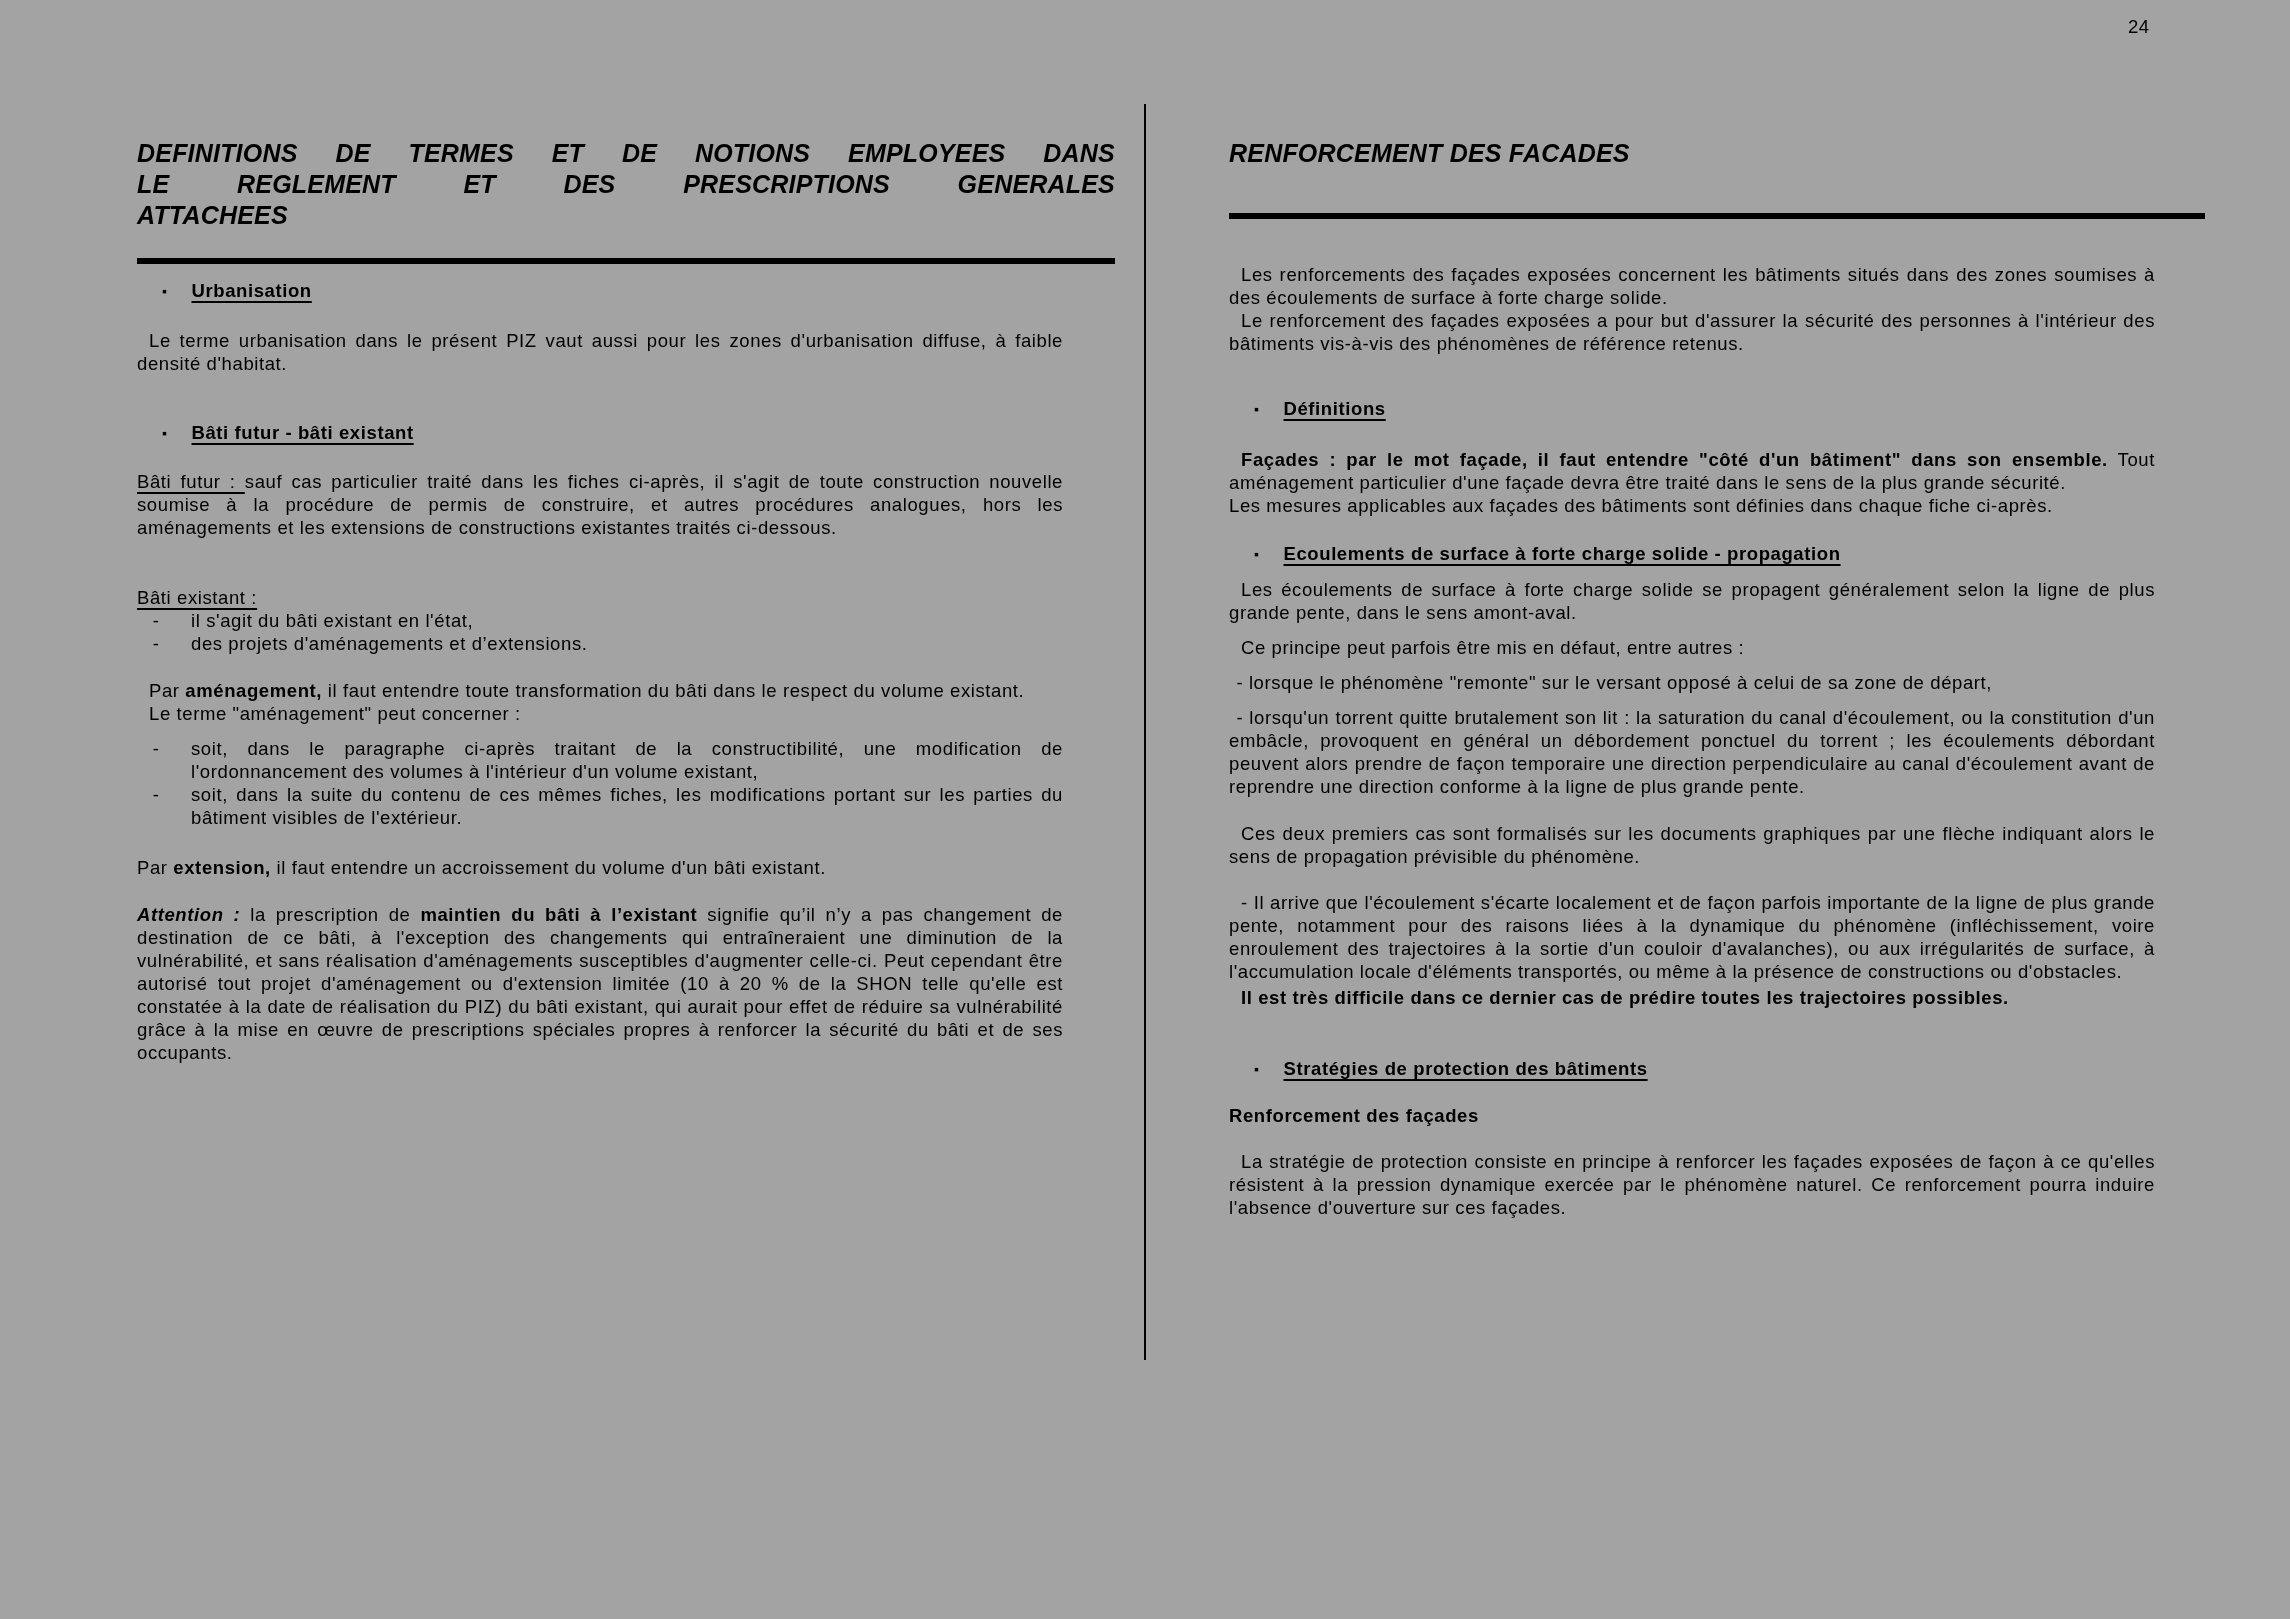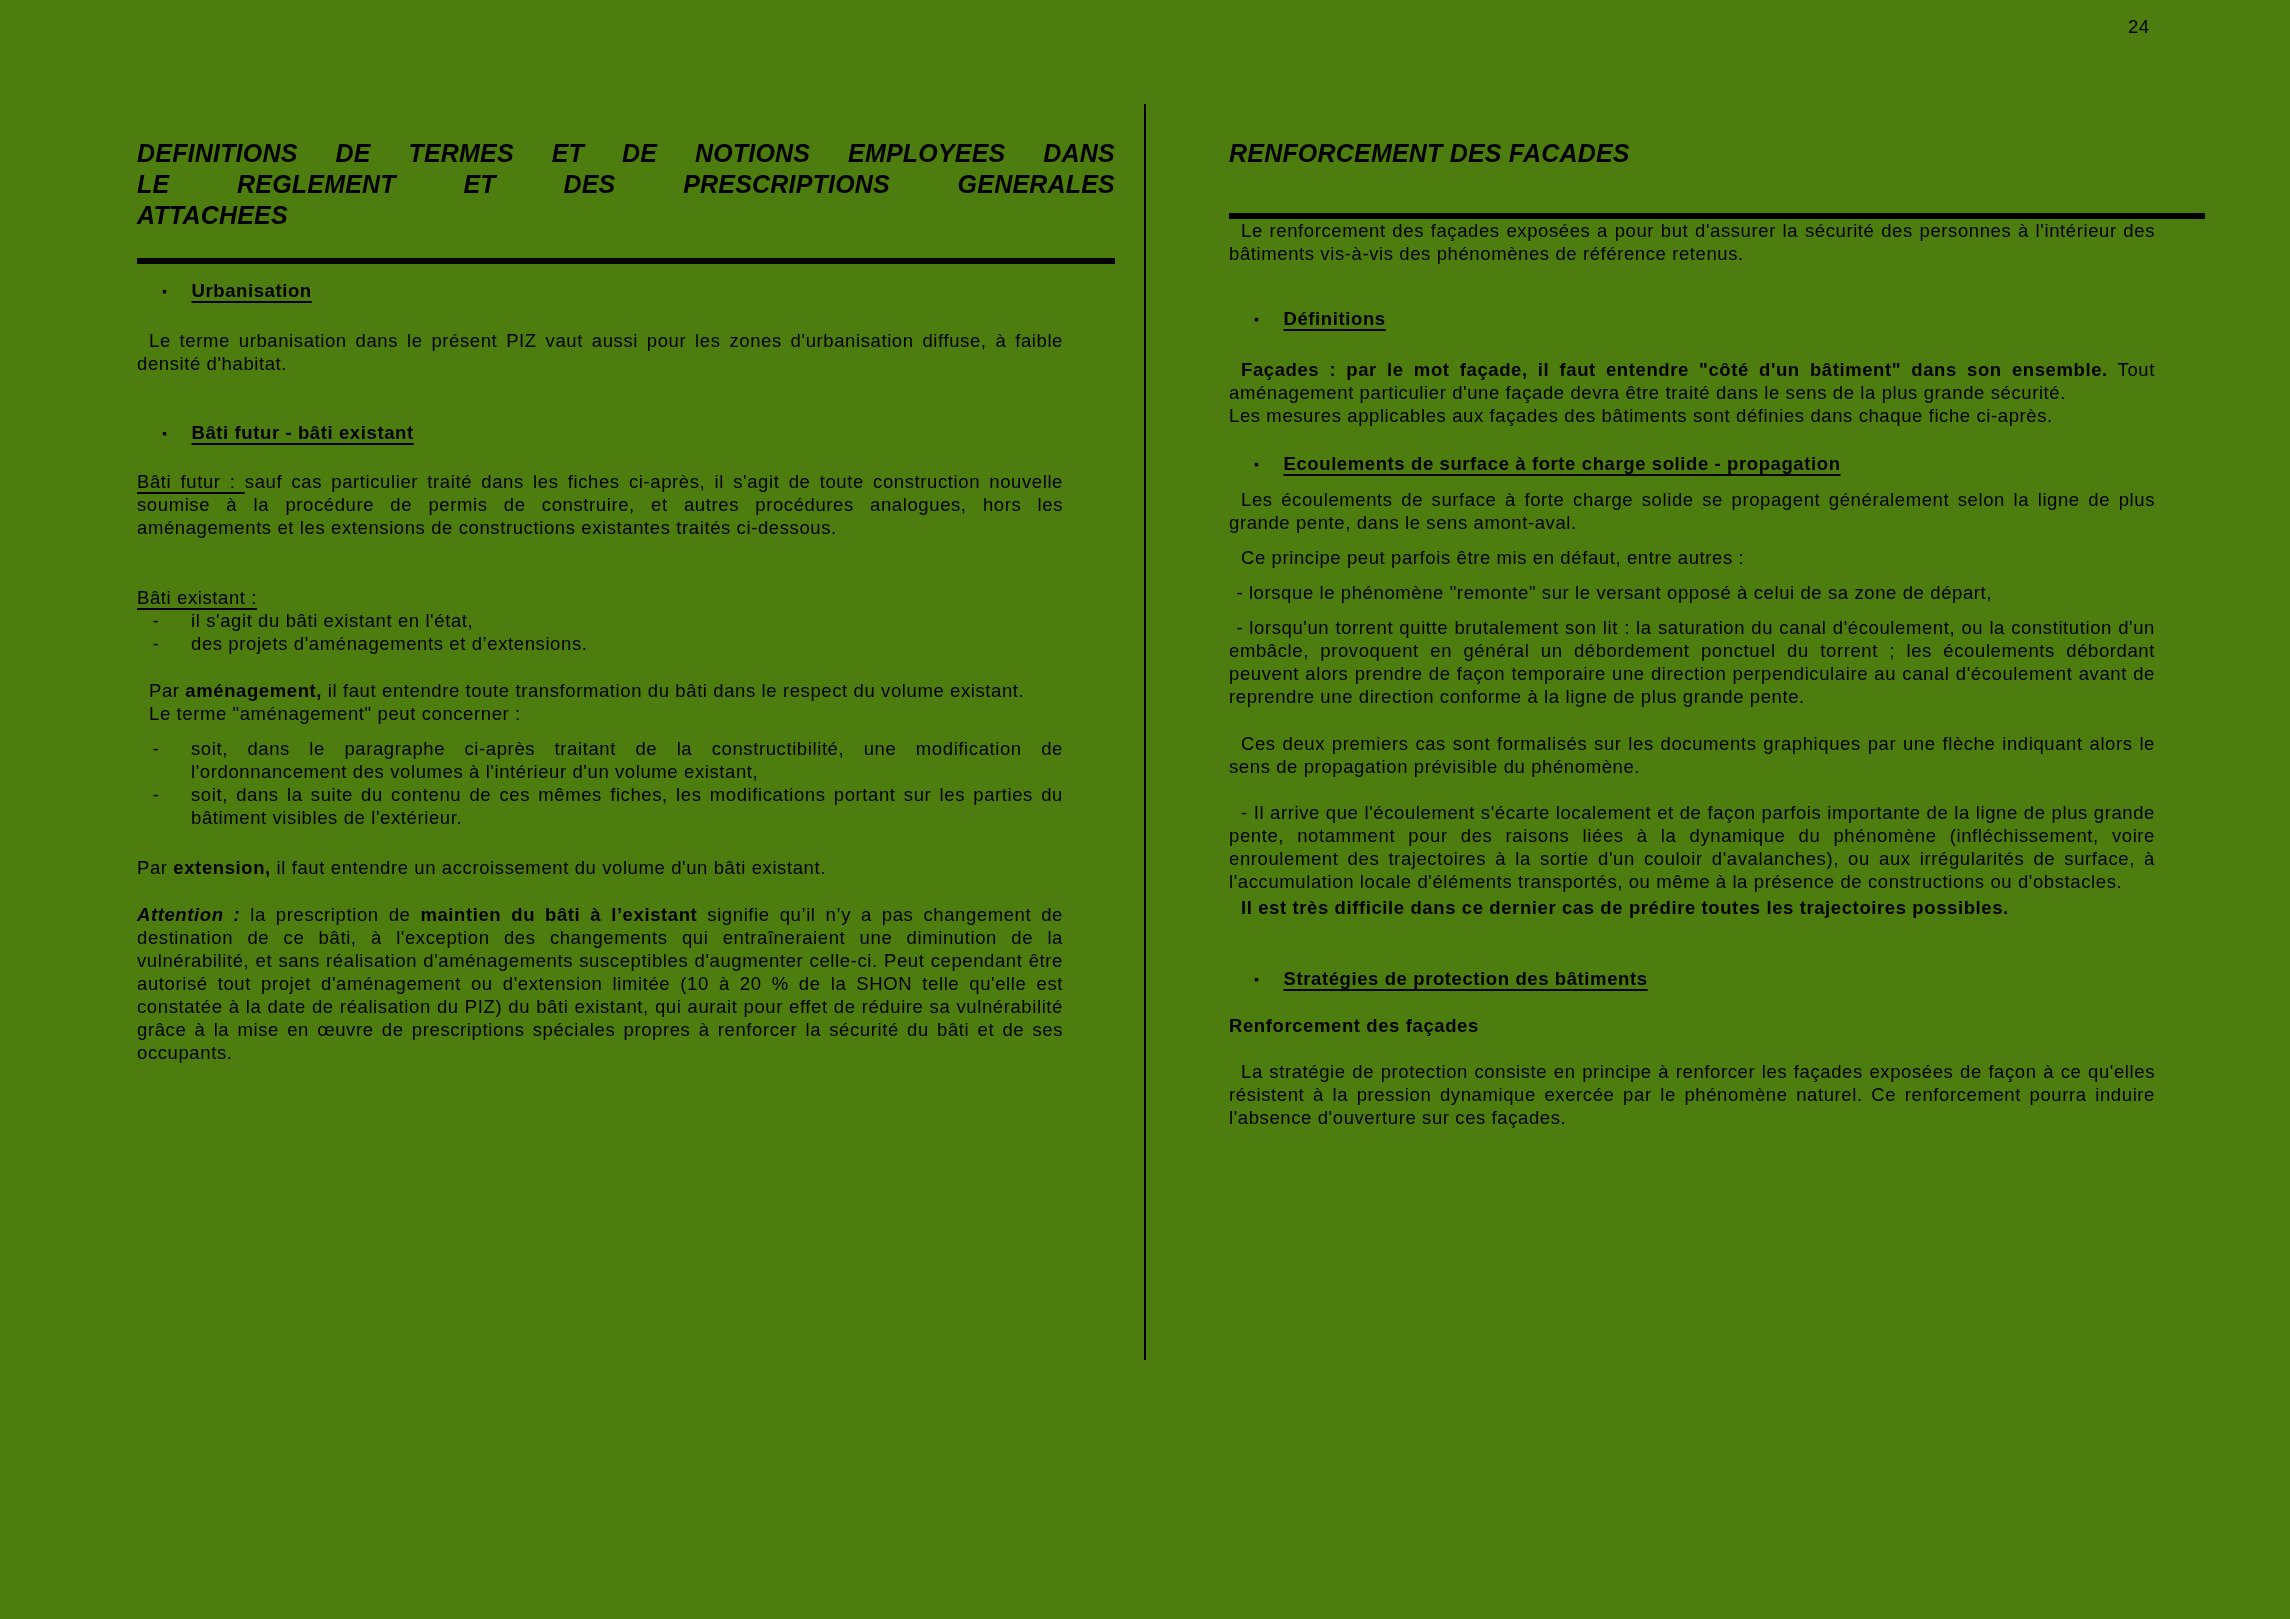--- a/index.html
+++ b/index.html
@@ -2,21 +2,21 @@
 <html style="font-size:14.8px"><head>
 <meta charset="utf-8">
 <style>
   * { margin:0; padding:0; box-sizing:border-box; }
   html,body { background:#ffffff; }
   body {
     width:2291px; height:1620px;
     font-family:"Liberation Sans", sans-serif;
     color:#000;
   }
-  .page { position:relative; width:2291px; height:1620px; background:#4d7c0f; overflow:hidden; }
+  .page { position:relative; width:2291px; height:1620px; background:#a3a3a3; overflow:hidden; }
 
   .pagenum { position:absolute; top:15.7px; left:2128px; font-size:18.5px; letter-spacing:0.5px; }
 
   .divider { position:absolute; left:1144px; top:104px; width:1.8px; height:1256px; background:#000; }
 
   .col { position:absolute; font-size:18.5px; line-height:23px; letter-spacing:0.6px; }
   .col-left  { left:137px; top:138px; width:978px; }
   .col-right { left:1229px; top:138px; width:976px; }
 
   .doc-title .tline, .right-title {
@@ -112,20 +112,21 @@
 
     </div>
   </div>
 
   <div class="col col-right">
     <div class="right-title">RENFORCEMENT DES FACADES</div>
     <div class="rule rule-right"></div>
 
     <div class="content">
 
+      <p class="para indent mt48">Les renforcements des façades exposées concernent les bâtiments situés dans des zones soumises à des écoulements de surface à forte charge solide.</p>
       <p class="para indent mt0">Le renforcement des façades exposées a pour but d'assurer la sécurité des personnes à l'intérieur des bâtiments vis-à-vis des phénomènes de référence retenus.</p>
 
       <div class="bullet-heading mt45">
         <span class="bmark">▪</span><span class="btxt">Définitions</span>
       </div>
 
       <p class="para indent mt32"><b>Façades : par le mot façade, il faut entendre "côté d'un bâtiment" dans son ensemble.</b><span> Tout aménagement particulier d'une façade devra être traité dans le sens de la plus grande sécurité.</span></p>
 
       <p class="para mt0">Les mesures applicables aux façades des bâtiments sont définies dans chaque fiche ci-après.</p>
 

